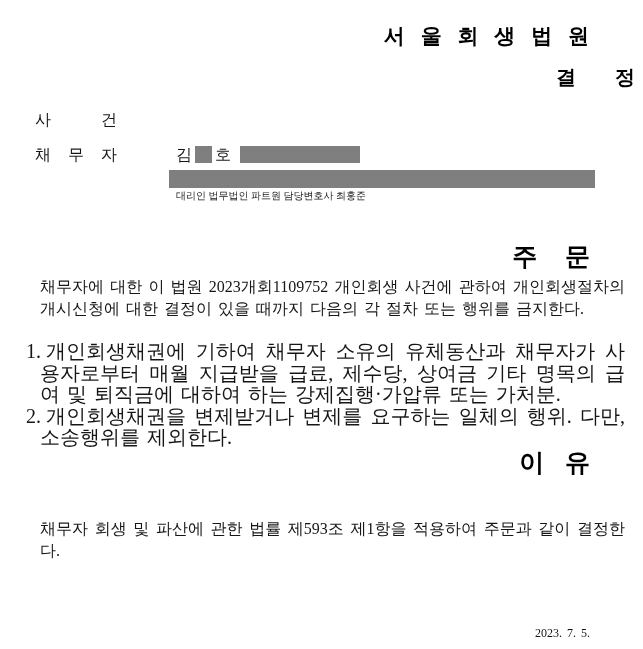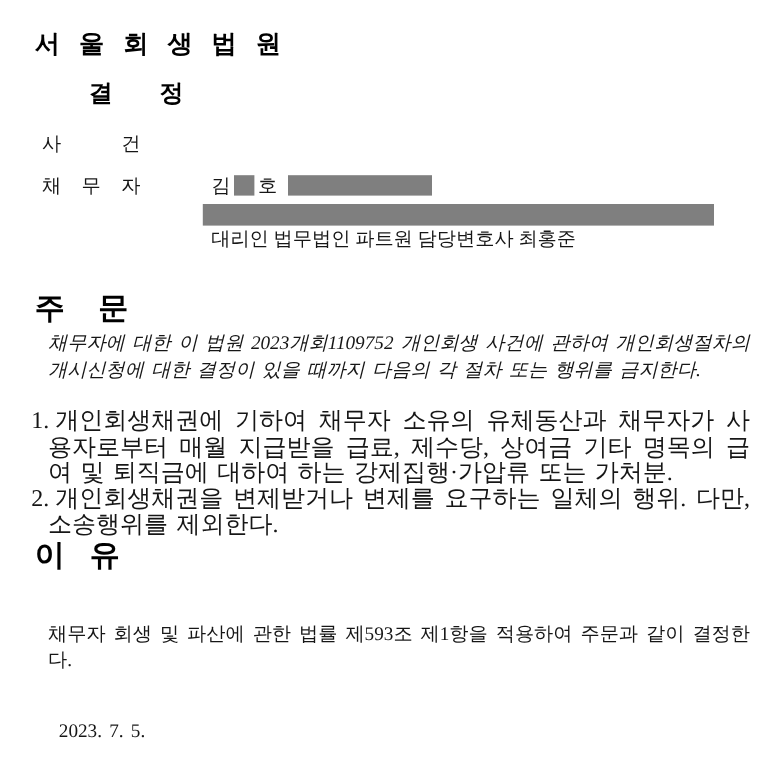--- a/index.html
+++ b/index.html
@@ -3,21 +3,21 @@
 <meta charset="utf-8">
 <style>
   html,body{margin:0;padding:0;background:#ffffff;}
   body{
     width:643px;height:649px;position:relative;overflow:hidden;
     font-family:"Liberation Serif","DejaVu Serif",serif;
     color:#161616;
     -webkit-font-smoothing:antialiased;
   }
   .abs{position:absolute;}
-  .center{left:0;width:590px;text-align:left;margin-left:29px;}
+  .center{left:0;width:590px;text-align:right;}
   .heading{
     font-family:"Liberation Sans","DejaVu Sans",sans-serif;
     font-weight:700;color:#000;white-space:pre;
   }
   .court-title{top:22px;font-size:21px;word-spacing:8px;letter-spacing:1px;}
   .decision-title{top:64px;font-size:20px;padding-left:45px;}
   .section-heading{font-size:25px;}
   .jumun-heading{top:240px;}
   .iyu-heading{top:446px;}
 
@@ -25,37 +25,37 @@
   .row-case{top:110px;}
   .row-debtor{top:145px;}
   .spread-label{display:inline-flex;width:82px;justify-content:space-between;}
   .row .value{position:absolute;left:141px;top:0;white-space:pre;}
 
   .redact{display:inline-block;background:#7f7f7f;height:17px;vertical-align:-3px;}
   .redact-small{width:17px;margin:0 3px;}
   .redact-wide{width:120px;margin-left:9px;}
   .redact-bar{left:169px;top:170px;width:426px;height:18px;background:#7f7f7f;}
 
-  .attorney{left:176px;top:189px;font-size:16px;white-space:pre;}
+  .attorney{left:176px;top:189px;font-size:10px;white-space:pre;}
 
   .para{
     left:40px;width:585px;font-size:16px;line-height:22px;
     text-align:justify;word-break:break-all;word-spacing:2px;
   }
-  .jumun-body{top:276px;font-style:italic;}
+  .jumun-body{top:276px;}
   .iyu-body{top:518px;text-align-last:justify;}
 
   .list{left:26px;top:341px;width:599px;font-size:20px;line-height:21.5px;}
   .list .item{
     padding-left:14px;text-indent:-14px;
     text-align:justify;word-break:break-all;word-spacing:2px;
   }
   .list .num{margin-right:5px;}
 
-  .date-line{top:601px;font-size:16px;word-spacing:2px;padding-left:20px;}
+  .date-line{top:626px;font-size:12px;word-spacing:2px;}
 </style>
 </head>
 <body>
 
 <div class="abs center heading court-title">서 울 회 생 법 원</div>
 
 <div class="abs center heading decision-title">결       정</div>
 
 <div class="abs row row-case">
   <span class="spread-label">

